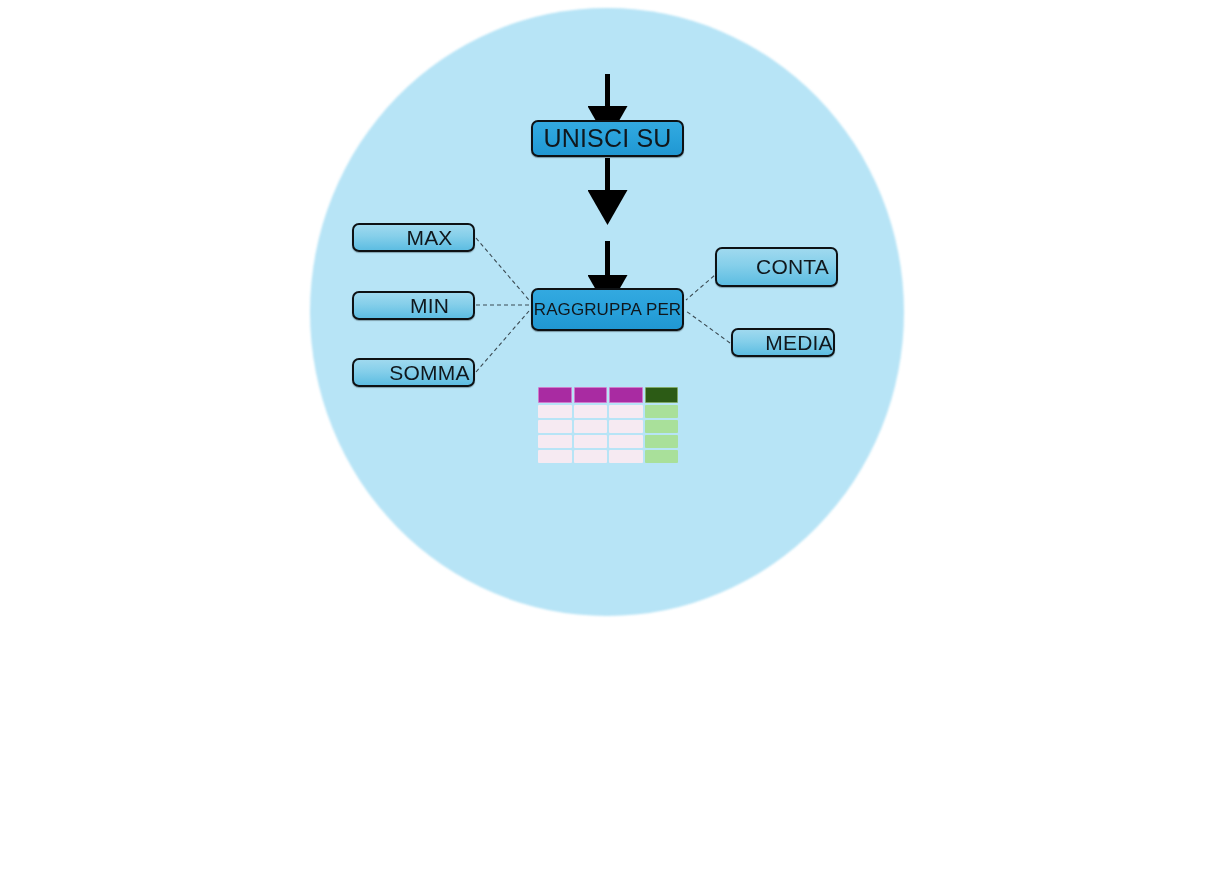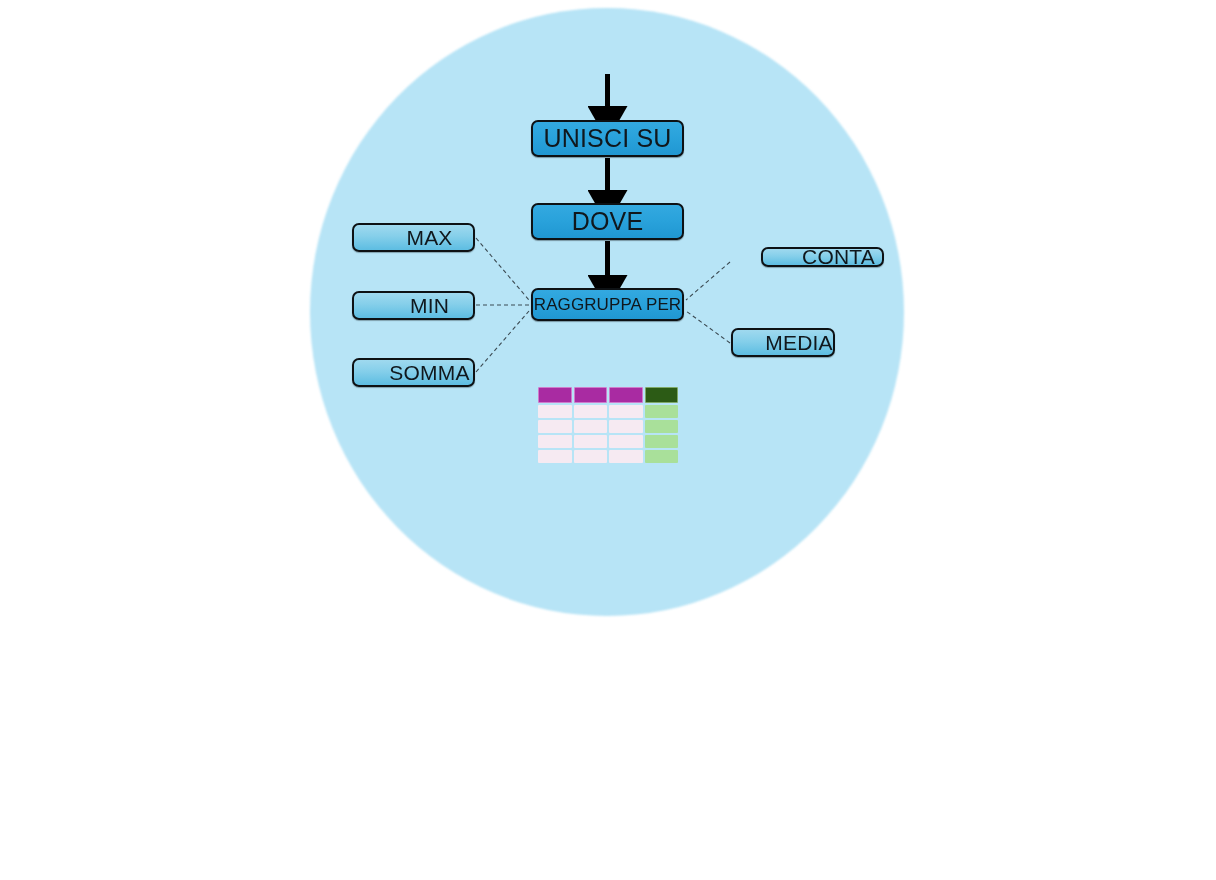--- a/index.html
+++ b/index.html
@@ -76,27 +76,27 @@
     background: linear-gradient(180deg, #9fd9ef 0%, #85cfea 45%, #5dbde2 100%);
     box-shadow: 0 1px 1px rgba(0,0,0,0.3);
     font-size: 21px;
     padding-left: 32px;
   }
 
   
   #node-da        { left: 531px; top: 37px;  width: 153px; height: 36px; }
   #node-unisci-su { left: 531px; top: 120px; width: 153px; height: 37px; }
   #node-dove      { left: 531px; top: 203px; width: 153px; height: 37px; }
-  #node-raggruppa { left: 531px; top: 288px; width: 153px; height: 33px; }
+  #node-raggruppa { left: 531px; top: 288px; width: 153px; height: 43px; }
 
   #node-max    { left: 352px; top: 223px; width: 123px; height: 29px; }
   #node-min    { left: 352px; top: 291px; width: 123px; height: 29px; }
   #node-somma  { left: 352px; top: 358px; width: 123px; height: 29px; border-radius: 7px; }
 
-  #node-conta  { left: 761px; top: 247px; width: 123px; height: 20px; }
+  #node-conta  { left: 715px; top: 247px; width: 123px; height: 40px; }
   #node-media  { left: 731px; top: 328px; width: 104px; height: 29px; }
 
   
   .grid-table {
     position: absolute;
     left: 538px;
     top: 387px;
     width: 140px;
     height: 76px;
     display: grid;
@@ -134,23 +134,20 @@
     <line x1="476" y1="372" x2="529" y2="311" stroke="#3b4a52" stroke-width="1.1" stroke-dasharray="4,3"></line>
     <line x1="730" y1="262" x2="686" y2="300" stroke="#3b4a52" stroke-width="1.1" stroke-dasharray="4,3"></line>
     <line x1="730" y1="343" x2="686" y2="311" stroke="#3b4a52" stroke-width="1.1" stroke-dasharray="4,3"></line>
   </svg>
 
 
   <div class="node main" id="node-unisci-su">
     <span>UNISCI SU</span>
   </div>
 
-  <div class="node main" id="node-dove">
-    <span>DOVE</span>
-  </div>
 
   <div class="node main small-text" id="node-raggruppa">
     <span>RAGGRUPPA PER</span>
   </div>
 
   <div class="node sat" id="node-max">
     <span>MAX</span>
   </div>
 
   <div class="node sat" id="node-min">

